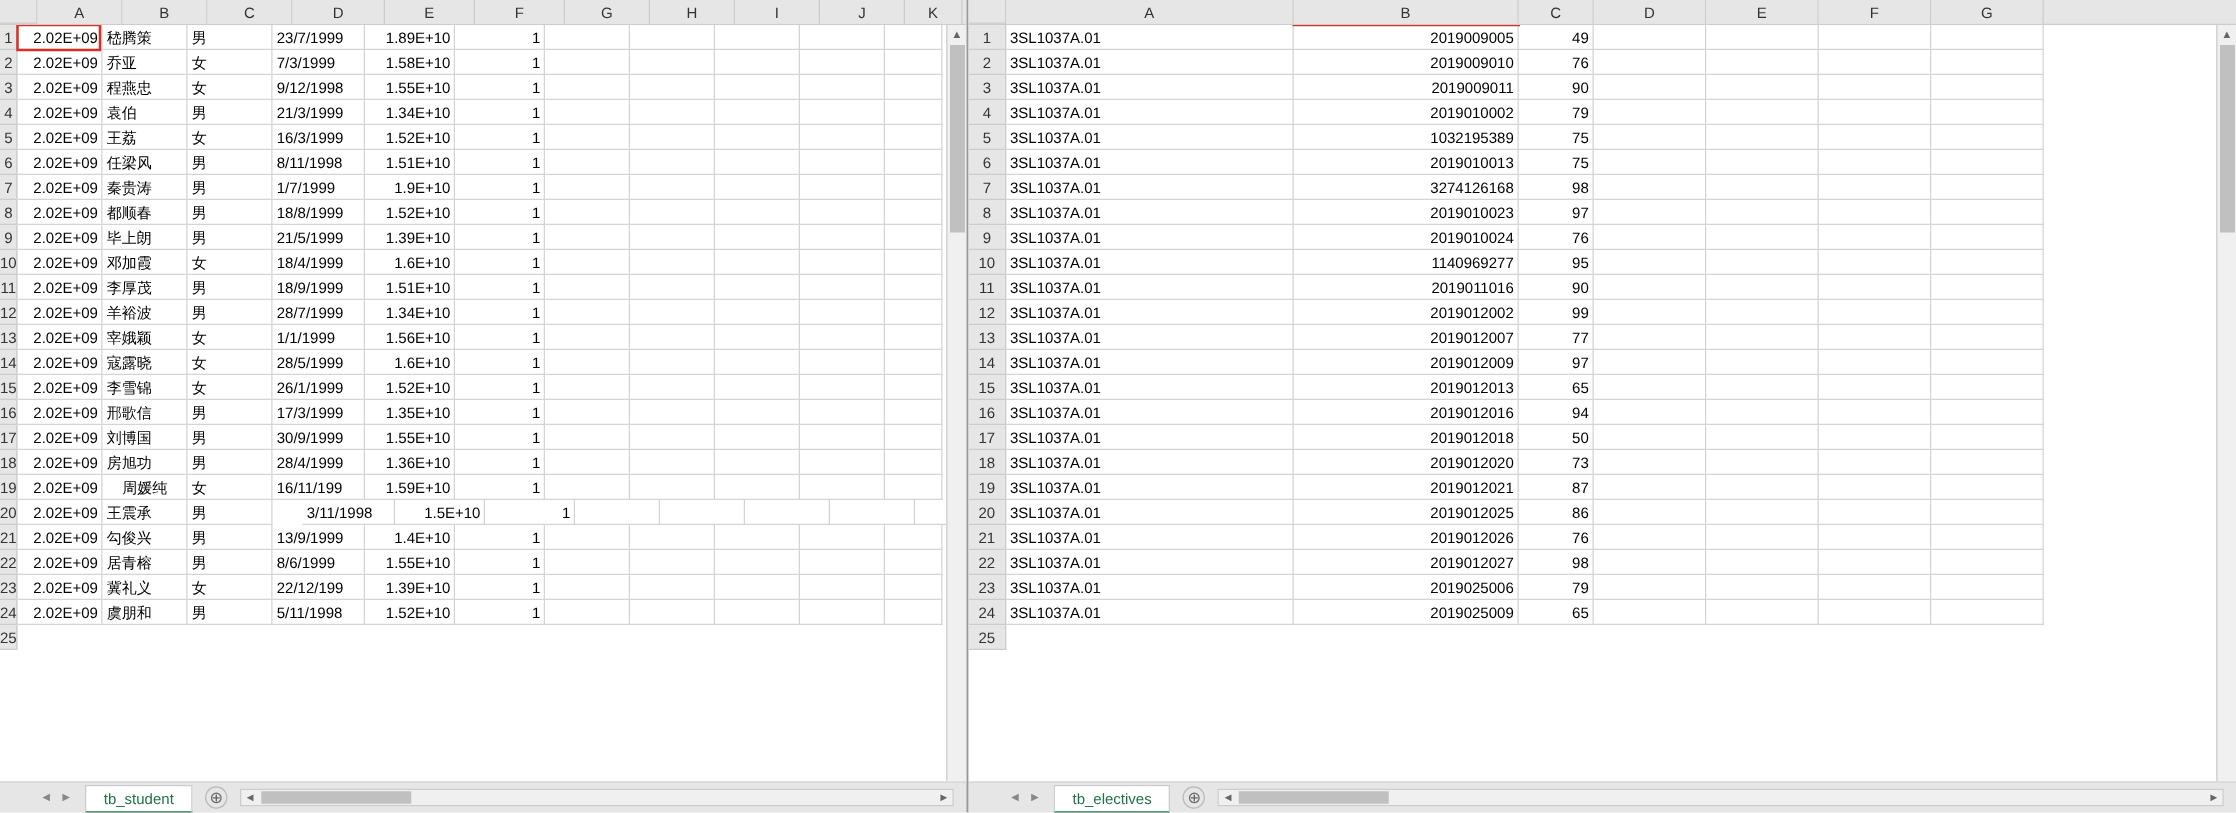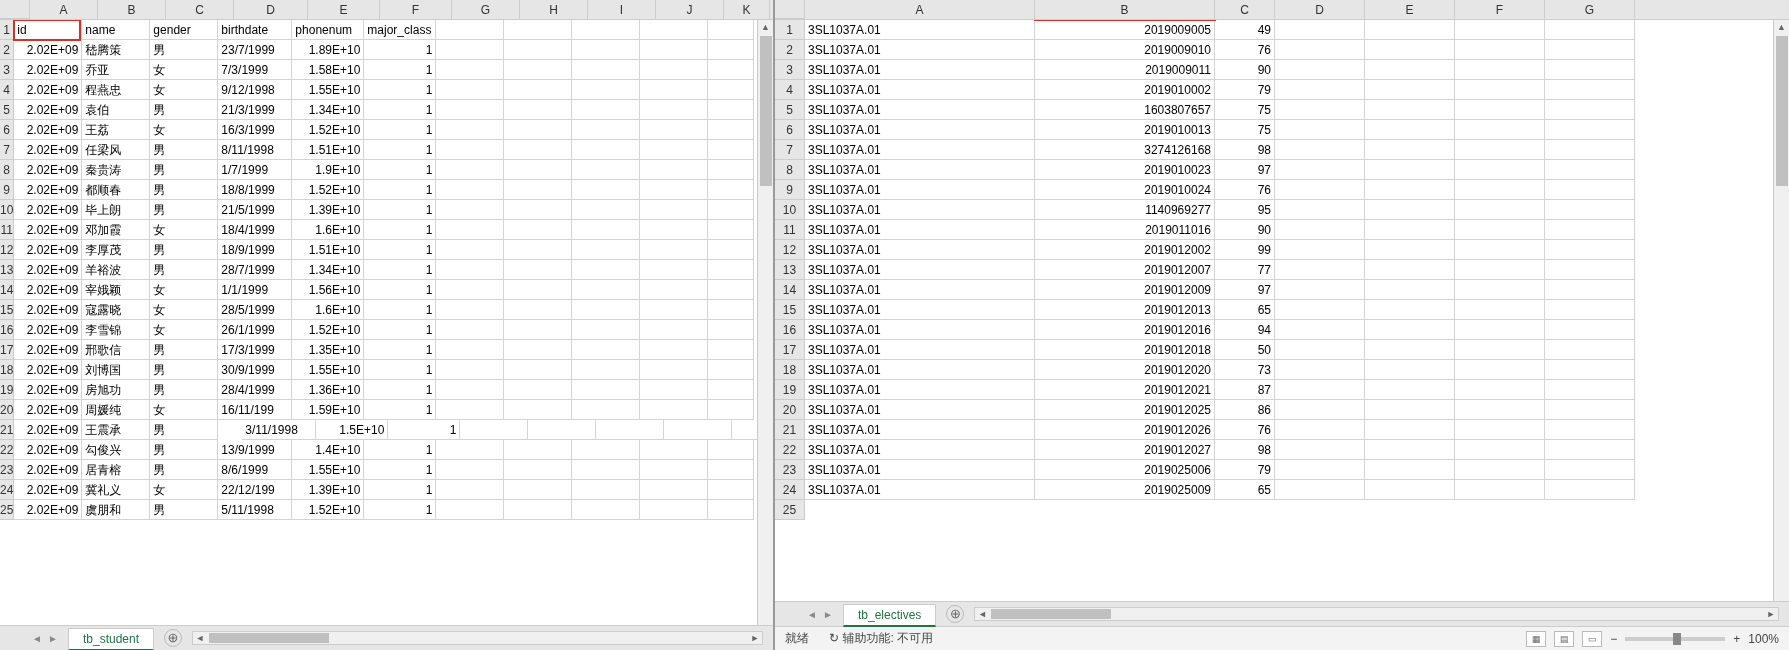--- a/index.html
+++ b/index.html
@@ -242,33 +242,20 @@
           <div class="row-header">19</div>
           <div class="row-header">20</div>
           <div class="row-header">21</div>
           <div class="row-header">22</div>
           <div class="row-header">23</div>
           <div class="row-header">24</div>
           <div class="row-header">25</div>
         </div>
       <div class="cells" id="left-cells">
         <div class="highlight-red" id="left-hl" style="top: -1px; left: -1px; width: 68px; height: 22px;"></div>
-      <div class="row">
-            <div class="cell" style="width: 68px;">id</div>
-            <div class="cell" style="width: 68px;">name</div>
-            <div class="cell" style="width: 68px;">gender</div>
-            <div class="cell" style="width: 74px;">birthdate</div>
-            <div class="cell" style="width: 72px;">phonenum</div>
-            <div class="cell" style="width: 72px;">major_class</div>
-            <div class="cell" style="width: 68px;"></div>
-            <div class="cell" style="width: 68px;"></div>
-            <div class="cell" style="width: 68px;"></div>
-            <div class="cell" style="width: 68px;"></div>
-            <div class="cell" style="width: 46px;"></div>
-          </div>
           <div class="row">
             <div class="cell num" style="width: 68px;">2.02E+09</div>
             <div class="cell" style="width: 68px;">嵇腾策</div>
             <div class="cell" style="width: 68px;">男</div>
             <div class="cell" style="width: 74px;">23/7/1999</div>
             <div class="cell num" style="width: 72px;">1.89E+10</div>
             <div class="cell num" style="width: 72px;">1</div>
             <div class="cell" style="width: 68px;"></div>
             <div class="cell" style="width: 68px;"></div>
             <div class="cell" style="width: 68px;"></div>
@@ -491,21 +478,21 @@
             <div class="cell num" style="width: 72px;">1.36E+10</div>
             <div class="cell num" style="width: 72px;">1</div>
             <div class="cell" style="width: 68px;"></div>
             <div class="cell" style="width: 68px;"></div>
             <div class="cell" style="width: 68px;"></div>
             <div class="cell" style="width: 68px;"></div>
             <div class="cell" style="width: 46px;"></div>
           </div>
           <div class="row">
             <div class="cell num" style="width: 68px;">2.02E+09</div>
-            <div class="cell" style="width: 68px;">周媛纯</div>
+            <div class="cell" style="width: 68px; text-align: center;">周媛纯</div>
             <div class="cell" style="width: 68px;">女</div>
             <div class="cell" style="width: 74px;">16/11/199</div>
             <div class="cell num" style="width: 72px;">1.59E+10</div>
             <div class="cell num" style="width: 72px;">1</div>
             <div class="cell" style="width: 68px;"></div>
             <div class="cell" style="width: 68px;"></div>
             <div class="cell" style="width: 68px;"></div>
             <div class="cell" style="width: 68px;"></div>
             <div class="cell" style="width: 46px;"></div>
           </div>
@@ -671,21 +658,21 @@
             <div class="cell" style="width: 230px;">3SL1037A.01</div>
             <div class="cell num" style="width: 180px;">2019010002</div>
             <div class="cell num" style="width: 60px;">79</div>
             <div class="cell" style="width: 90px;"></div>
             <div class="cell" style="width: 90px;"></div>
             <div class="cell" style="width: 90px;"></div>
             <div class="cell" style="width: 90px;"></div>
           </div>
           <div class="row">
             <div class="cell" style="width: 230px;">3SL1037A.01</div>
-            <div class="cell num" style="width: 180px;">1603807657</div>
+            <div class="cell num" style="width: 180px;">1032195389</div>
             <div class="cell num" style="width: 60px;">75</div>
             <div class="cell" style="width: 90px;"></div>
             <div class="cell" style="width: 90px;"></div>
             <div class="cell" style="width: 90px;"></div>
             <div class="cell" style="width: 90px;"></div>
           </div>
           <div class="row">
             <div class="cell" style="width: 230px;">3SL1037A.01</div>
             <div class="cell num" style="width: 180px;">2019010013</div>
             <div class="cell num" style="width: 60px;">75</div>
@@ -869,26 +856,13 @@
       <span>►</span>
     </div>
     <div class="sheet-tab active">tb_electives</div>
     <div class="add-sheet">⊕</div>
     <div class="hscroll">
       <span class="arrow">◄</span>
       <span class="thumb"></span>
       <span class="arrow" style="margin-left:auto">►</span>
     </div>
   </div>
-  <div class="status-bar">
-    <span>就绪</span>
-    <span>↻ <span>辅助功能: 不可用</span></span>
-    <div class="status-right">
-      <span class="view-btn">▦</span>
-      <span class="view-btn">▤</span>
-      <span class="view-btn">▭</span>
-      <span>−</span>
-      <div class="zoom-slider"></div>
-      <span>+</span>
-      <span>100%</span>
-    </div>
-  </div>
 </div>
 
 </body></html>

